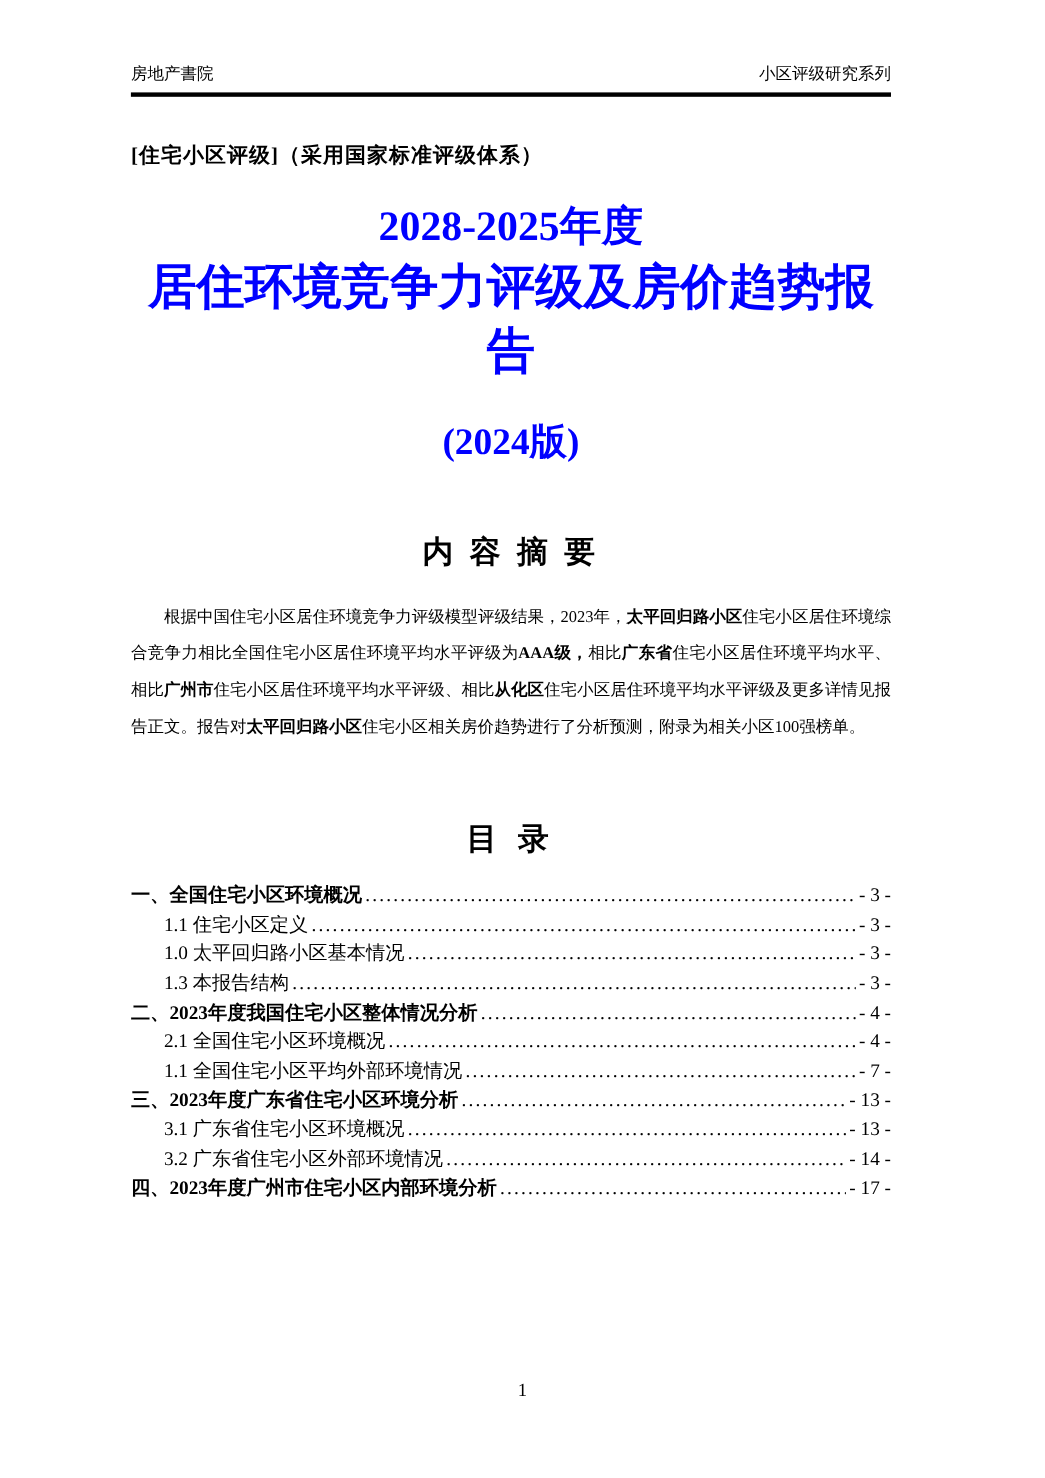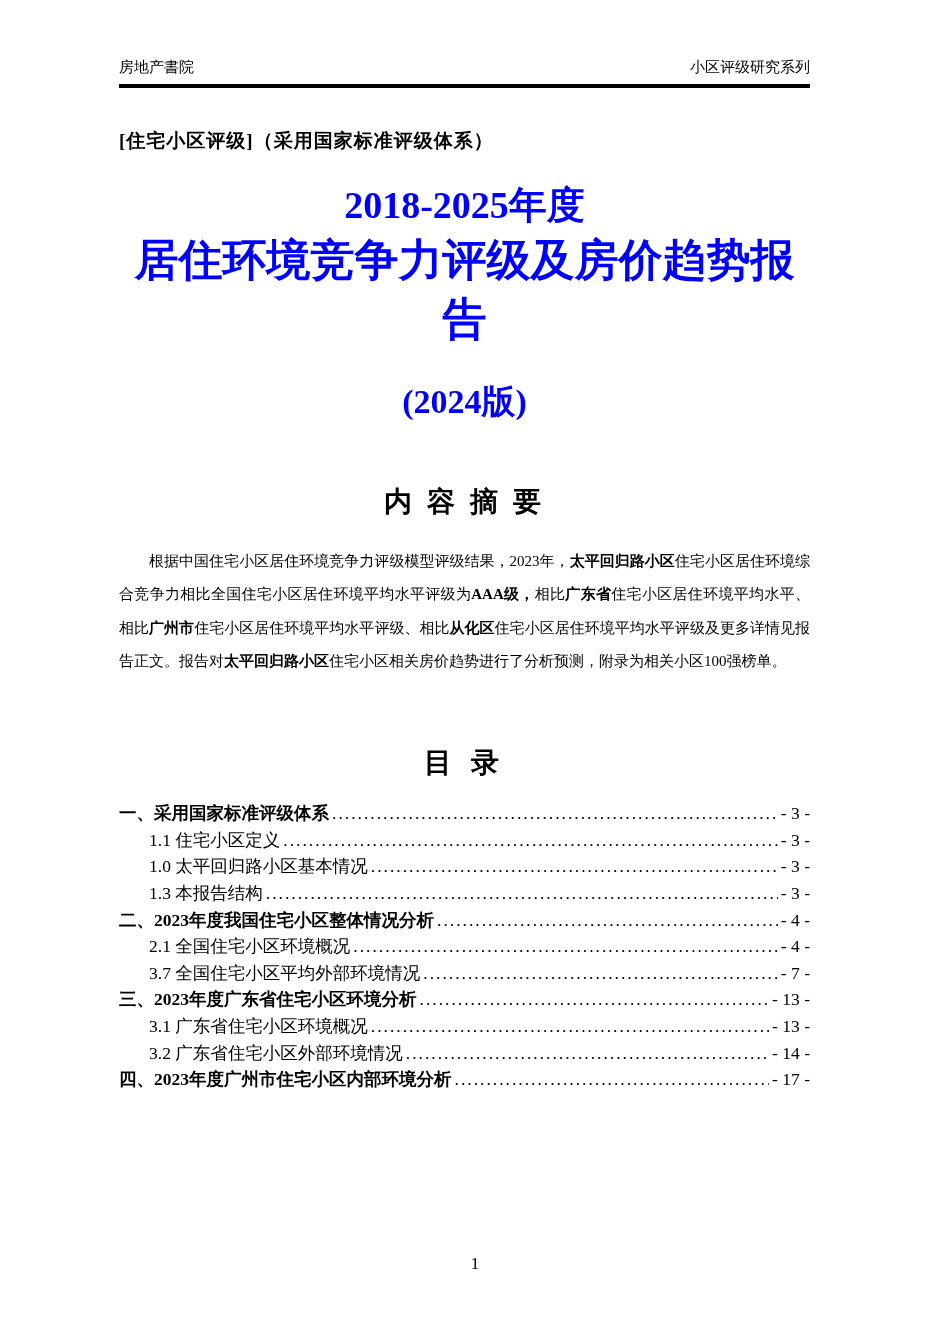--- a/index.html
+++ b/index.html
@@ -55,35 +55,35 @@
 <div class="page">
 
   <div class="header">
     <span>房地产書院</span>
     <span>小区评级研究系列</span>
   </div>
 
   <div class="report-tag">[住宅小区评级]（采用国家标准评级体系）</div>
 
   <div class="title-block">
-    <div class="title-l1">2018-2025年度</div>
+    <div class="title-l1">2028-2025年度</div>
     <div class="title-l3">居住环境竞争力评级及房价趋势报告</div>
     <div class="title-l4">(2024版)</div>
   </div>
 
   <div class="summary-heading">内 容 摘 要</div>
 
   <p class="summary-para"><span>根据中国住宅小区居住环境竞争力评级模型评级结果，2023年，</span><span class="b">太平回归路小区</span><span>住宅小区居住环境综合竞争力相比全国住宅小区居住环境平均水平评级为</span><span class="b">AAA级，</span><span>相比</span><span class="b">广东省</span><span>住宅小区居住环境平均水平、相比</span><span class="b">广州市</span><span>住宅小区居住环境平均水平评级、相比</span><span class="b">从化区</span><span>住宅小区居住环境平均水平评级及更多详情见报告正文。报告对</span><span class="b">太平回归路小区</span><span>住宅小区相关房价趋势进行了分析预测，附录为相关小区100强榜单。</span></p>
 
   <div class="toc-heading">目 录</div>
 
   <div class="toc">
 
     <div class="toc-row l1">
-      <span class="toc-label">一、采用国家标准评级体系</span>
+      <span class="toc-label">一、全国住宅小区环境概况</span>
       <span class="toc-dots"></span>
       <span class="toc-page">- 3 -</span>
     </div>
     <div class="toc-row l2">
       <span class="toc-label">1.1 住宅小区定义</span>
       <span class="toc-dots"></span>
       <span class="toc-page">- 3 -</span>
     </div>
     <div class="toc-row l2">
       <span class="toc-label">1.0 太平回归路小区基本情况</span>
@@ -99,21 +99,21 @@
       <span class="toc-label">二、2023年度我国住宅小区整体情况分析</span>
       <span class="toc-dots"></span>
       <span class="toc-page">- 4 -</span>
     </div>
     <div class="toc-row l2">
       <span class="toc-label">2.1 全国住宅小区环境概况</span>
       <span class="toc-dots"></span>
       <span class="toc-page">- 4 -</span>
     </div>
     <div class="toc-row l2">
-      <span class="toc-label">3.7 全国住宅小区平均外部环境情况</span>
+      <span class="toc-label">1.1 全国住宅小区平均外部环境情况</span>
       <span class="toc-dots"></span>
       <span class="toc-page">- 7 -</span>
     </div>
     <div class="toc-row l1">
       <span class="toc-label">三、2023年度广东省住宅小区环境分析</span>
       <span class="toc-dots"></span>
       <span class="toc-page">- 13 -</span>
     </div>
     <div class="toc-row l2">
       <span class="toc-label">3.1 广东省住宅小区环境概况</span>

